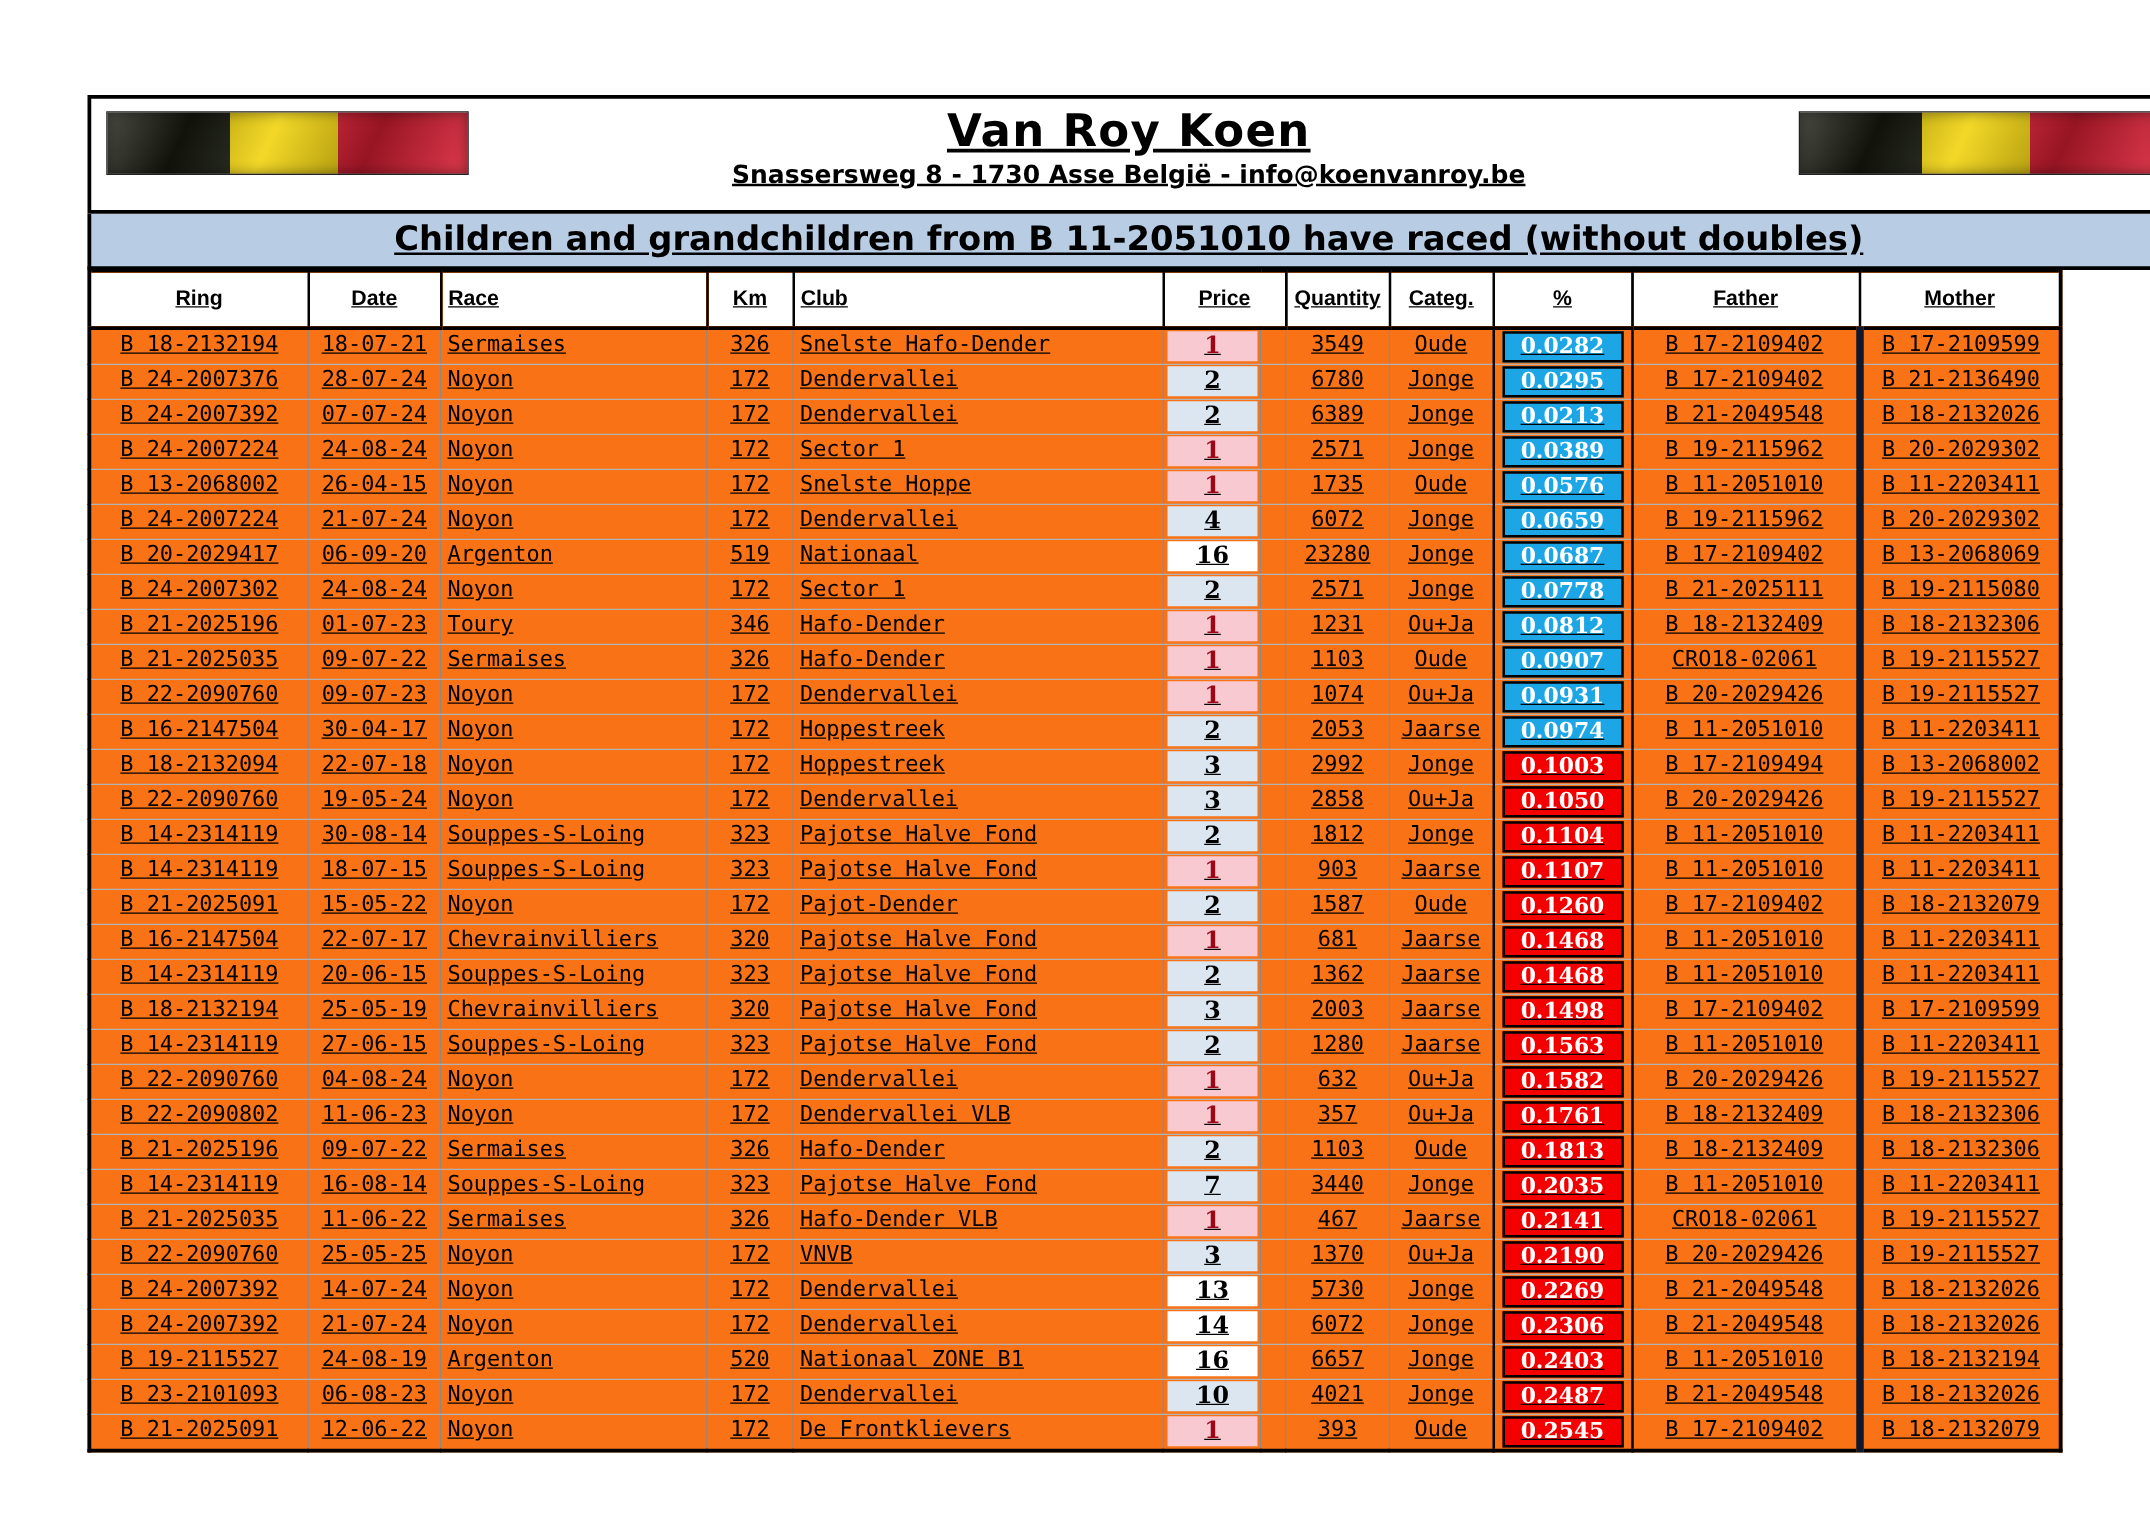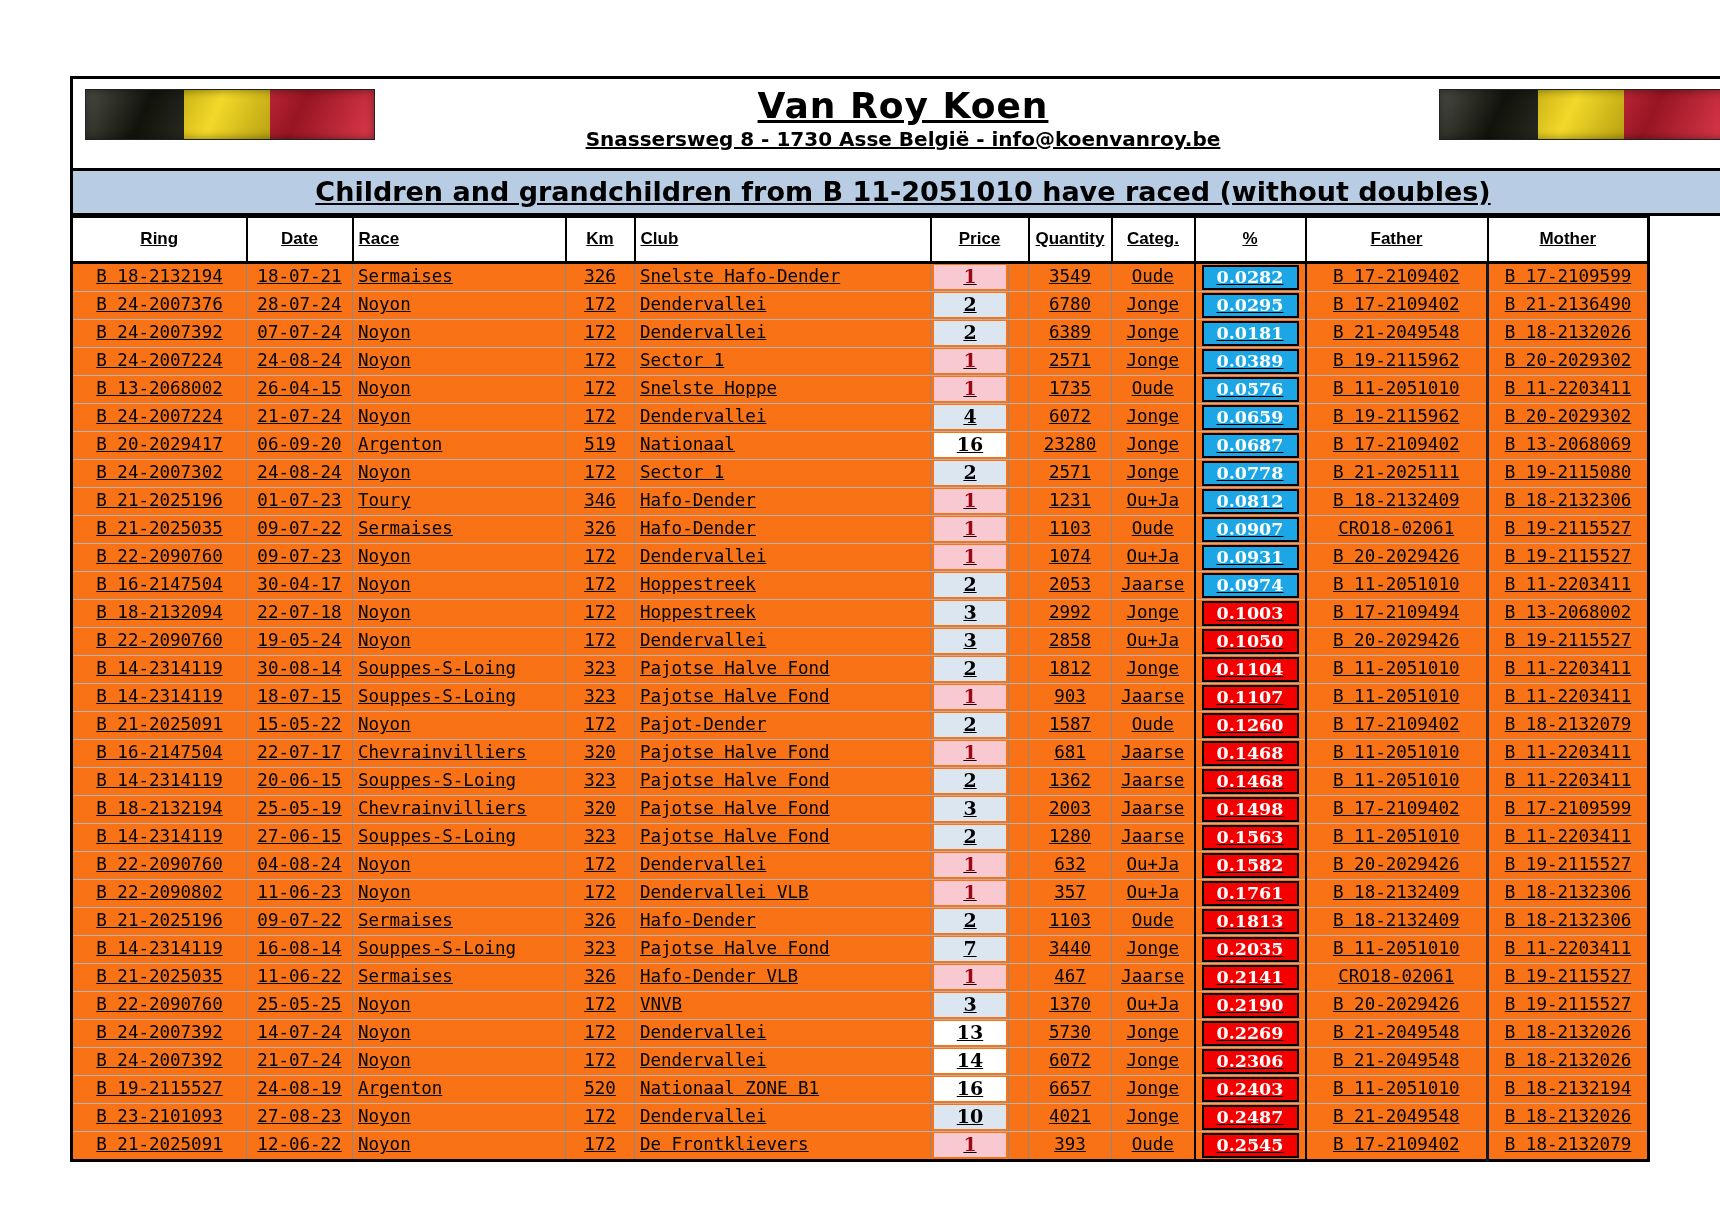--- a/index.html
+++ b/index.html
@@ -33,21 +33,21 @@
   th.al{text-align:left;padding-left:5px;}
   td{box-sizing:border-box;height:27.3px;border-right:1px solid #8a8a8a;border-bottom:1px solid #b3b3b3;
      font:17.5px/1 "DejaVu Sans Mono","Liberation Mono",monospace;color:#000;
      padding:0 2px;overflow:hidden;white-space:nowrap;vertical-align:middle;}
   td.ctr{text-align:center;}
   td.lft{text-align:left;padding-left:5px;}
   td.pricecell{padding:0;border-right:none;}
   td.spacer{padding:0;border-left:1px solid #8a8a8a;}
   td.pctcell{padding:0;border-right:2px solid #000;border-left:2px solid #000;}
   td.father{border-left:1px solid #000;}
-  td.mother{border-left:3px solid #0f172a;}
+  td.mother{border-left:6px solid #0f172a;}
   .pricebox{box-sizing:border-box;margin:1.5px 2px 1.5px 3px;height:24px;line-height:24px;text-align:center;
             font:bold 19px "DejaVu Serif","Liberation Serif",serif;}
   .pricebox.pink{background:var(--price-pink-bg,#f8c9d0);color:var(--price-pink-tx,#9c0615);}
   .pricebox.blue{background:var(--price-blue-bg,#dce6f1);color:#000;}
   .pricebox.white{background:#fff;color:#000;}
   .pctbox{box-sizing:border-box;margin:1px 6px;height:25px;line-height:21px;border:2px solid #000;
           text-align:center;color:#fff;font:bold 17.5px "DejaVu Serif","Liberation Serif",serif;}
   .pctbox.blue{background:var(--pct-blue,#1ca6e6);}
   .pctbox.red{background:var(--pct-red,#f40000);}
 </style>
@@ -139,21 +139,21 @@
             <td class="lft">Noyon</td>
             <td class="ctr">172</td>
             <td class="lft">Dendervallei</td>
             <td class="pricecell">
               <div class="pricebox blue">2</div>
             </td>
             <td class="spacer"></td>
             <td class="ctr">6389</td>
             <td class="ctr">Jonge</td>
             <td class="pctcell">
-              <div class="pctbox blue">0.0181</div>
+              <div class="pctbox blue">0.0213</div>
             </td>
             <td class="ctr father">B 21-2049548</td>
             <td class="ctr mother">B 18-2132026</td>
           </tr>
           <tr>
             <td class="ctr">B 24-2007224</td>
             <td class="ctr">24-08-24</td>
             <td class="lft">Noyon</td>
             <td class="ctr">172</td>
             <td class="lft">Sector 1</td>
@@ -632,21 +632,21 @@
             <td class="ctr">6657</td>
             <td class="ctr">Jonge</td>
             <td class="pctcell">
               <div class="pctbox red">0.2403</div>
             </td>
             <td class="ctr father">B 11-2051010</td>
             <td class="ctr mother">B 18-2132194</td>
           </tr>
           <tr>
             <td class="ctr">B 23-2101093</td>
-            <td class="ctr">27-08-23</td>
+            <td class="ctr">06-08-23</td>
             <td class="lft">Noyon</td>
             <td class="ctr">172</td>
             <td class="lft">Dendervallei</td>
             <td class="pricecell">
               <div class="pricebox blue">10</div>
             </td>
             <td class="spacer"></td>
             <td class="ctr">4021</td>
             <td class="ctr">Jonge</td>
             <td class="pctcell">

